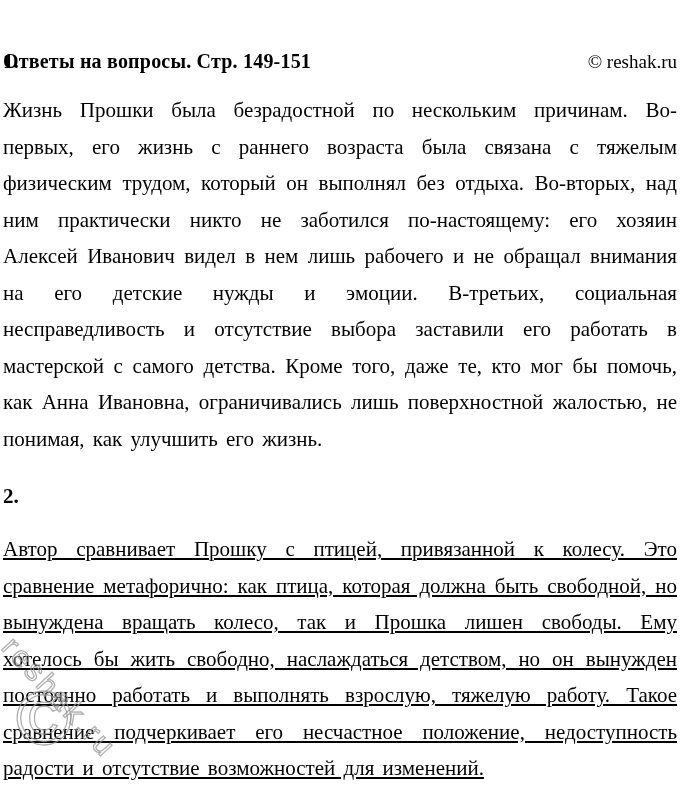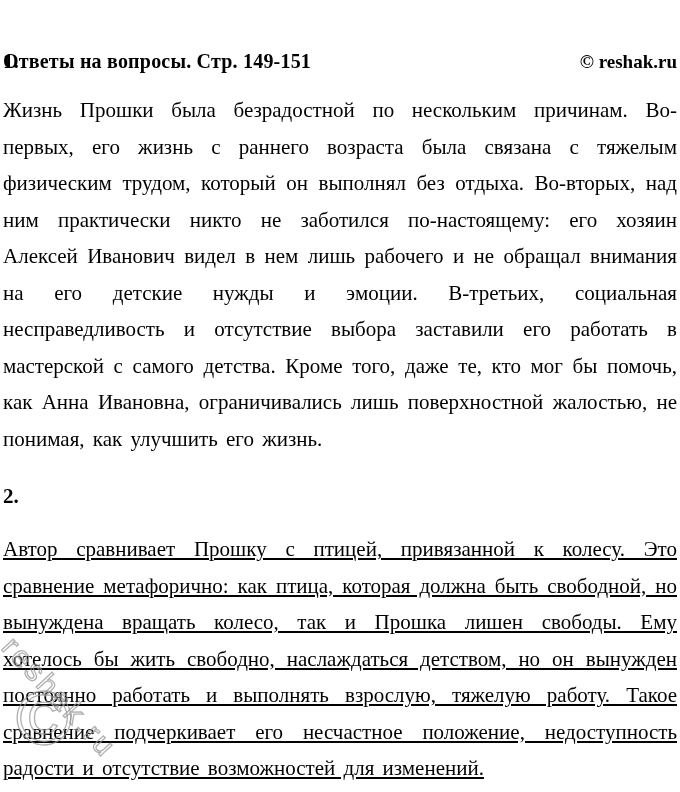--- a/index.html
+++ b/index.html
@@ -25,21 +25,21 @@
     line-height: 26px;
     height: 26px;
   }
   .header-title {
     font-weight: bold;
     font-size: 20px;
     letter-spacing: 0.2px;
   }
   .header-copyright {
     font-size: 19px;
-    font-weight: bold;
+    font-weight: normal;
     margin-top: 45px;
   }
   .section-number {
     font-weight: bold;
     font-size: 21px;
     line-height: 26px;
   }
   .section-number.first {
     margin-top: 18px;
   }

